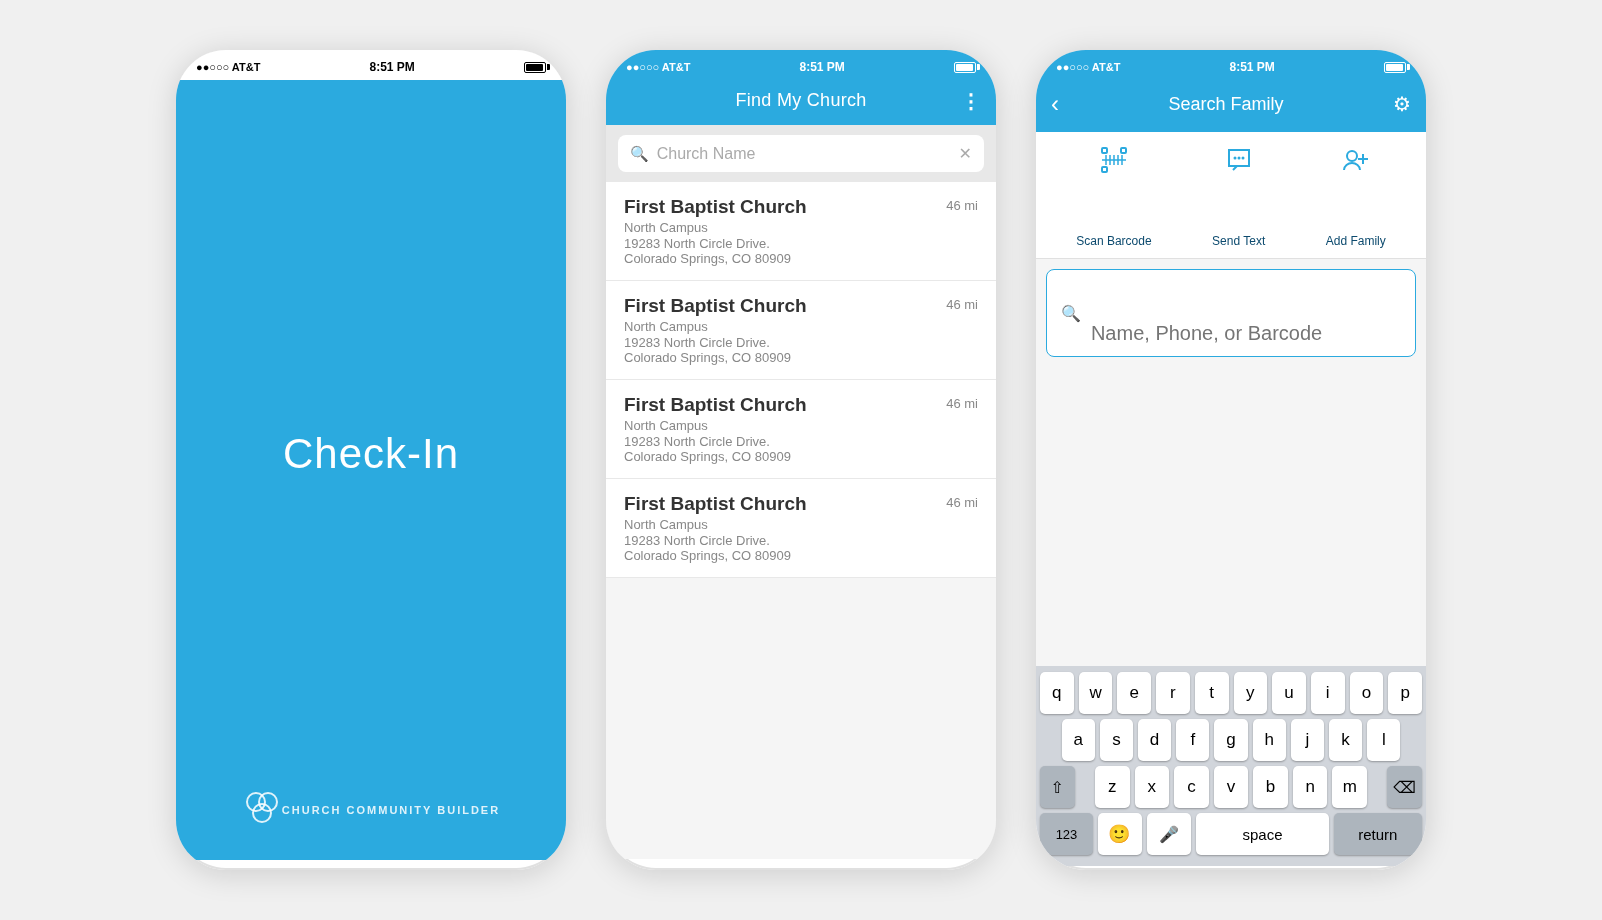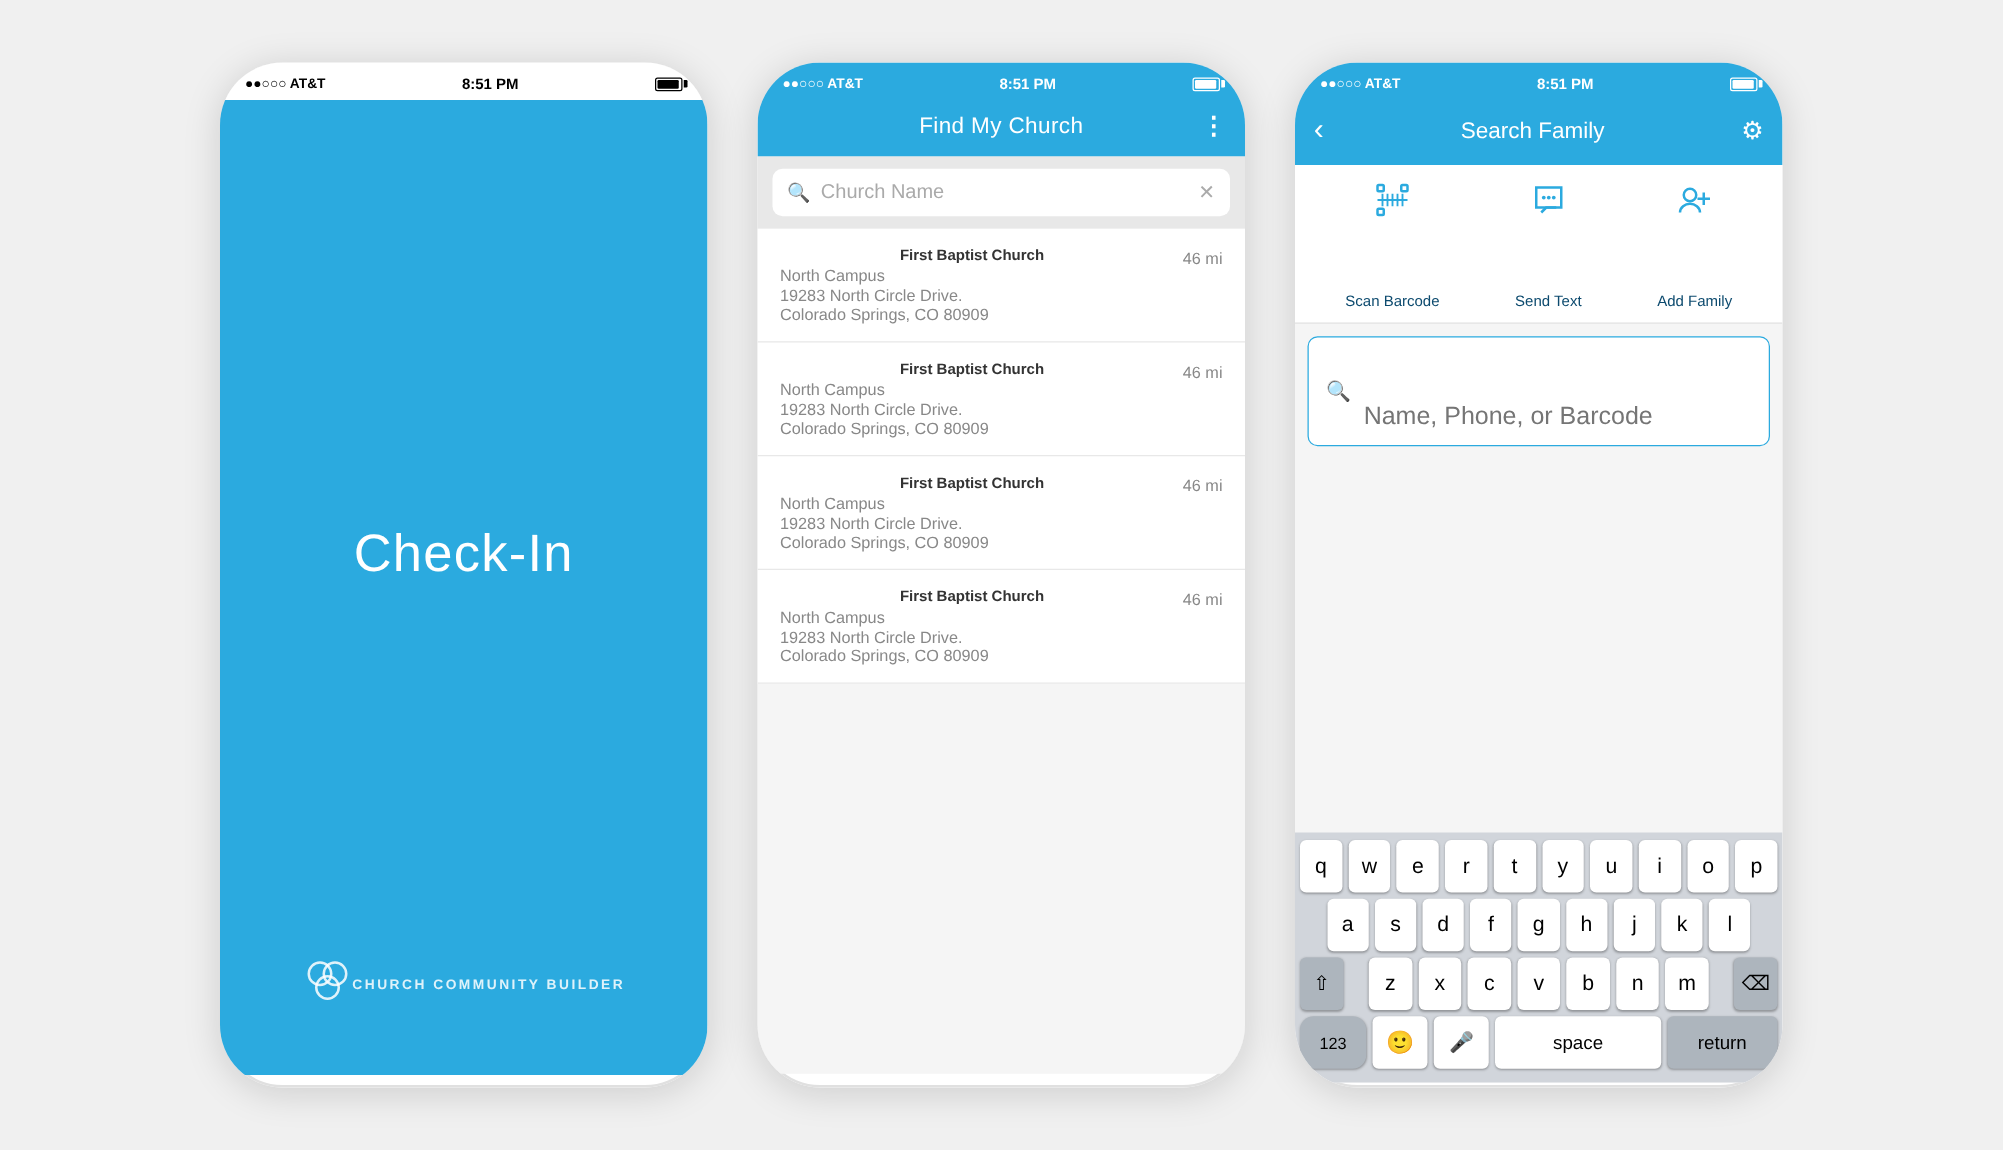--- a/index.html
+++ b/index.html
@@ -68,21 +68,21 @@
     }
 
     
     .phone-1-body {
       background: #2BAADF;
       height: calc(100% - 40px);
       display: flex;
       flex-direction: column;
       align-items: center;
       justify-content: space-between;
-      padding: 40px 30px 50px;
+      padding: 40px 30px 28px;
     }
     .checkin-title {
       color: #fff;
       font-size: 42px;
       font-weight: 300;
       letter-spacing: 1px;
       margin-top: auto;
     }
     .church-logo-area {
       display: flex;
@@ -167,21 +167,21 @@
 
     .church-list { background: #fff; }
     .church-item {
       padding: 14px 18px;
       border-bottom: 1px solid #e8e8e8;
       display: flex;
       align-items: flex-start;
       justify-content: space-between;
     }
     .church-info { flex: 1; }
-    .church-item-name { font-size: 12px; font-weight: 600; color: #333; margin-bottom: 2px; text-align: center; }
+    .church-item-name { font-size: 19px; font-weight: 600; color: #333; margin-bottom: 2px; }
     .church-item-campus { font-size: 13px; color: #888; margin-bottom: 1px; }
     .church-item-address { font-size: 13px; color: #888; }
     .church-distance { font-size: 13px; color: #888; margin-left: 15px; margin-top: 2px; }
 
     
     .phone-3-header {
       background: #2BAADF;
       padding: 10px 15px 14px;
       display: flex;
       align-items: center;
@@ -283,21 +283,20 @@
       flex: 3;
       font-size: 15px;
       color: #000;
     }
     .kb-key.return-key {
       flex: 2;
       font-size: 15px;
     }
     .kb-key.num-key {
       flex: 1.2;
-      border-radius: 11px;
     }
     .kb-key.emoji-key { font-size: 18px; }
     .kb-key.mic-key { font-size: 16px; }
     .kb-key.backspace-key { font-size: 16px; }
 
     
     .ccb-logo svg { width: 40px; height: 40px; }
   </style>
 </head>
 <body>

